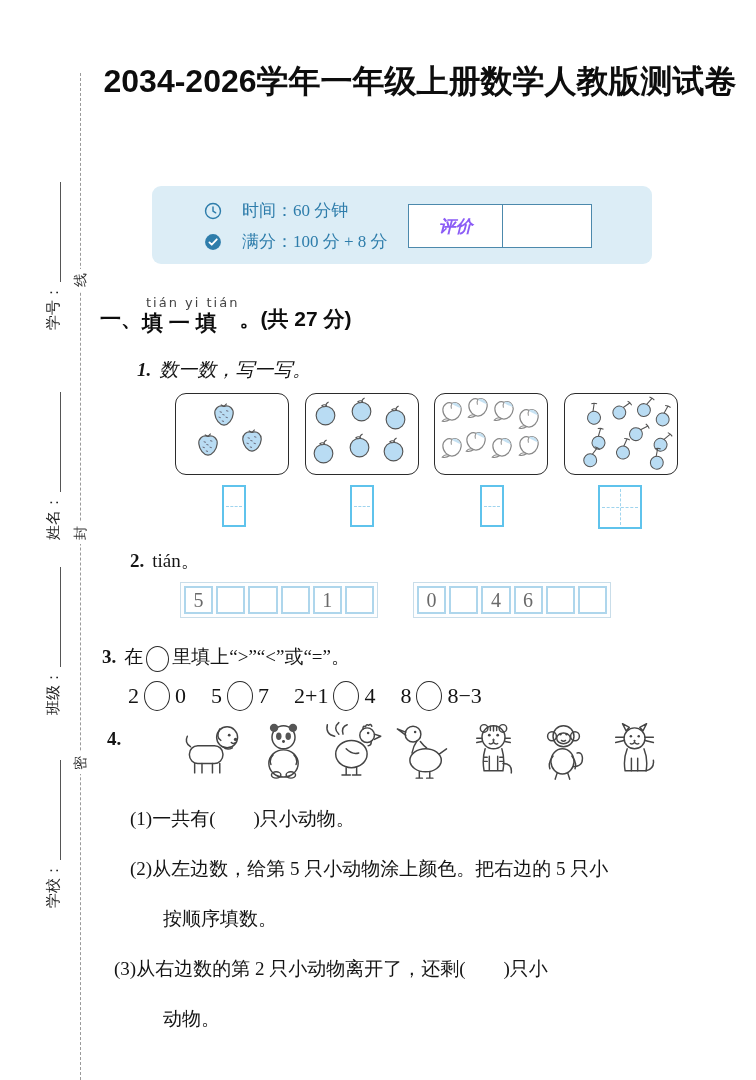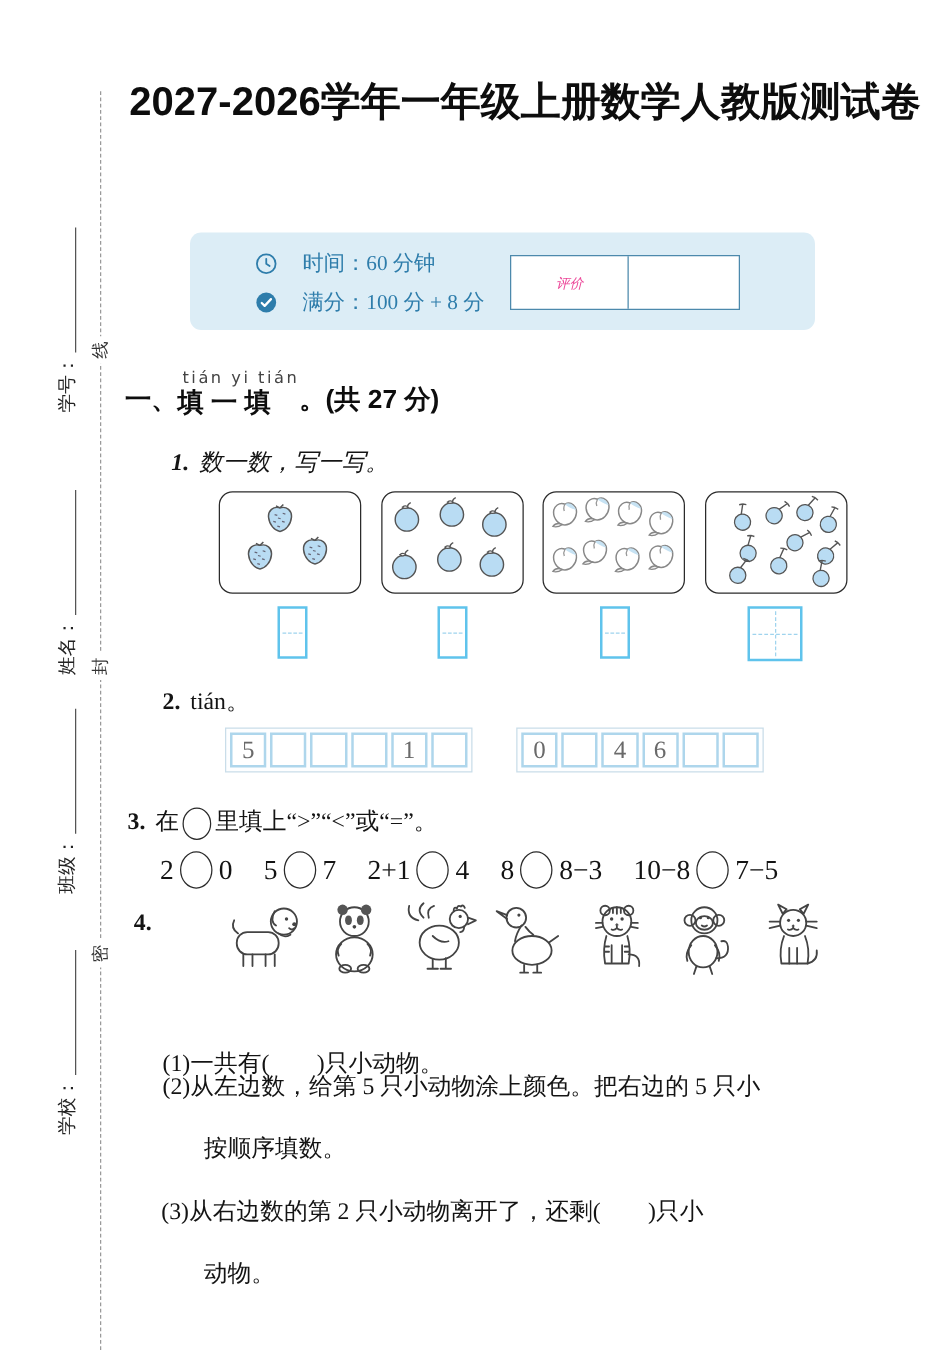--- a/index.html
+++ b/index.html
@@ -19,21 +19,21 @@
         font-family:"Liberation Sans",sans-serif;font-weight:bold;font-size:21px;color:#111;}
   
   .info-box{position:absolute;left:152px;top:186px;width:500px;height:78px;background:#dcedf6;border-radius:9px;}
   .info-row{position:absolute;left:52px;display:flex;align-items:center;gap:20px;
         font-size:17px;color:#2e7dab;white-space:nowrap;}
   .info-row.r1{top:13px;} .info-row.r2{top:44px;}
   .info-row .icn{display:inline-flex;width:18px;height:18px;}
   .eval-table{position:absolute;left:256px;top:18px;width:182px;height:42px;background:#fff;
         border:1px solid #4c89ac;display:flex;}
   .eval-label{flex:0 0 93px;border-right:1px solid #4c89ac;display:flex;align-items:center;justify-content:center;
-        font-size:11px;color:#ec4899;font-style:italic;}
+        font-size:17px;color:#8b5cf6;font-style:italic;font-weight:bold;}
   .eval-blank{flex:1;}
   
   .sec-heading{position:absolute;left:100px;top:296px;font-family:"Liberation Sans",sans-serif;
         font-weight:bold;font-size:21px;color:#0d0d0d;display:flex;align-items:flex-end;white-space:nowrap;}
   .ruby{display:inline-flex;flex-direction:column;align-items:flex-start;line-height:1;}
   .pinyin{font-family:"DejaVu Sans",sans-serif;font-weight:normal;font-size:13px;color:#444;
         letter-spacing:2px;margin-bottom:3px;margin-left:4px;}
   
   .qline{position:absolute;font-size:19px;color:#141414;white-space:nowrap;}
   .qnum{font-weight:bold;margin-right:8px;}
@@ -85,21 +85,21 @@
         <span>学校：</span>
         <span class="side-blank"></span>
       </div>
     </div>
   <div>
       <div class="seal-char" style="top: 270px;">线</div>
       <div class="seal-char" style="top: 523px;">封</div>
       <div class="seal-char" style="top: 753px;">密</div>
     </div>
 
-  <h1 class="title">2027-2026学年一年级上册数学人教版测试卷</h1>
+  <h1 class="title">2034-2026学年一年级上册数学人教版测试卷</h1>
 
   <div class="info-box">
     <div class="info-row r1">
       <span class="icn">
         <svg viewBox="0 0 20 20" width="18" height="18">
             <circle cx="10" cy="10" r="8.3" fill="none" stroke="#2e7dab" stroke-width="1.6"></circle>
             <path d="M10 5.6 V10 L13 12" fill="none" stroke="#2e7dab" stroke-width="1.6" stroke-linecap="round"></path>
           </svg>
       </span>
       <span>时间：60 分钟</span>
@@ -328,25 +328,20 @@
       </div>
       <div class="cmp-item">
         <span>2+1</span>
         <span class="cmp-circle"></span>
         <span>4</span>
       </div>
       <div class="cmp-item">
         <span>8</span>
         <span class="cmp-circle"></span>
         <span>8−3</span>
-      </div>
-      <div class="cmp-item">
-        <span>10−8</span>
-        <span class="cmp-circle"></span>
-        <span>7−5</span>
       </div>
     </div>
 
   <div class="qline" style="left:107px;top:728px;">
     <span class="qnum">4.</span>
   </div>
   <div class="animal-row">
       <span><svg class="animal" viewBox="0 0 64 60">
           <path class="ln" d="M10 24 q-6 -4 -3 -10"></path>
           <rect class="ln" x="9" y="23" width="32" height="17" rx="8"></rect>
@@ -425,19 +420,19 @@
           <circle class="dot" cx="29.5" cy="14" r="1.2"></circle>
           <circle class="dot" cx="37" cy="14" r="1.2"></circle>
           <path class="dk" d="M33 17 l-1.4 1.6 h2.8 Z"></path>
           <path class="ln" d="M33 18.5 v1.5 M33 20 q-2 2 -4 1 M33 20 q2 2 4 1"></path>
           <path class="ln" d="M23 15 h-8 M23 18 l-8 2 M43 15 h8 M43 18 l8 2"></path>
           <path class="ln" d="M26 26 q-4 10 -2 21 h20 q2 -11 -2 -21"></path>
           <path class="ln" d="M30 35 v12 M36 35 v12"></path>
           <path class="ln" d="M44 47 q8 -2 7 -10"></path>
         </svg></span>
     </div>
-  <div class="qline" style="left:130px;top:806px;margin-top:32px;">(1)一共有(　　)只小动物。</div>
+  <div class="qline" style="left:130px;top:806px;">(1)一共有(　　)只小动物。</div>
   <div class="qline" style="left:130px;top:856px;">(2)从左边数，给第 5 只小动物涂上颜色。把右边的 5 只小</div>
   <div class="qline" style="left:163px;top:906px;">按顺序填数。</div>
-  <div class="qline" style="left:129px;top:956px;">(3)从右边数的第 2 只小动物离开了，还剩(　　)只小</div>
+  <div class="qline" style="left:114px;top:956px;">(3)从右边数的第 2 只小动物离开了，还剩(　　)只小</div>
   <div class="qline" style="left:163px;top:1006px;">动物。</div>
 
 </div>
 
 </body></html>

